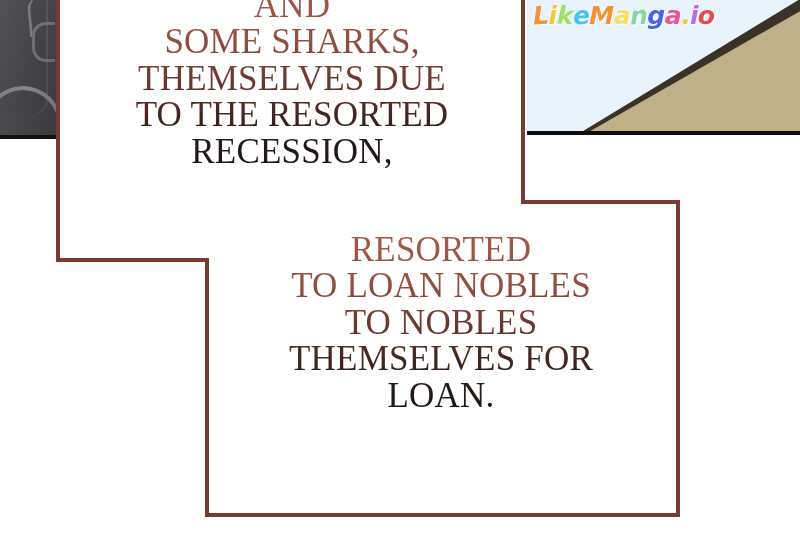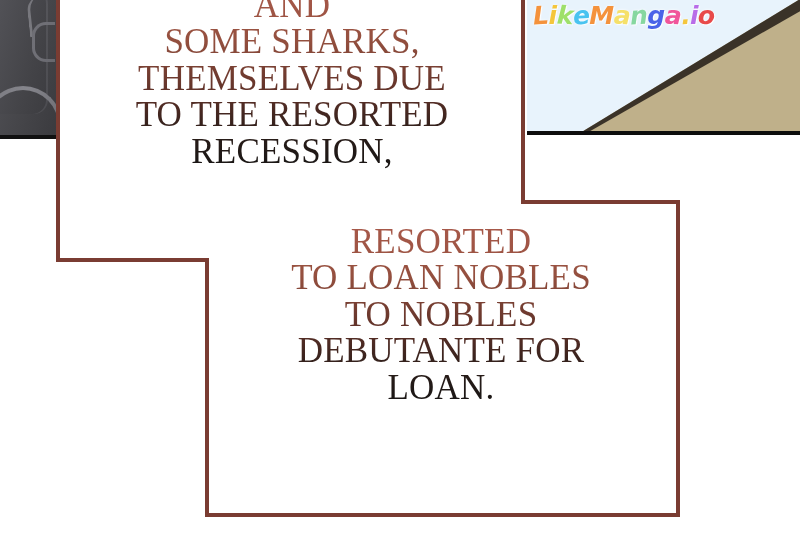--- a/index.html
+++ b/index.html
@@ -145,21 +145,21 @@
   }
 
   #narration-top {
     left: 62px;
     top: -12px;
     width: 460px;
     font-size: 35px;
   }
   #narration-bottom {
     left: 211px;
-    top: 224px;
+    top: 232px;
     width: 460px;
     font-size: 35px;
   }
 
   
   .ink-grad {
     background: linear-gradient(180deg, #a8594a 0%, #95503f 28%, #5e3128 58%, #2a1d19 80%, #171514 100%);
     -webkit-background-clip: text;
     background-clip: text;
     color: transparent;
@@ -210,15 +210,15 @@
   <div class="panel-line hline" style="left:56px; top:258px; width:153px;"></div>
   <div class="panel-line vline" style="left:521px; top:-4px; height:208px;"></div>
   <div class="panel-line hline" style="left:521px; top:200px; width:159px;"></div>
 
   <div class="panel-line vline" style="left:205px; top:258px; height:259px;"></div>
   <div class="panel-line vline" style="left:676px; top:200px; height:317px;"></div>
   <div class="panel-line hline" style="left:205px; top:513px; width:475px;"></div>
 
   <div class="narration ink-grad" id="narration-top"><span class="ln">AND</span><span class="ln">SOME SHARKS,</span><span class="ln">THEMSELVES DUE</span><span class="ln">TO THE RESORTED</span><span class="ln">RECESSION,</span></div>
 
-  <div class="narration ink-grad" id="narration-bottom"><span class="ln">RESORTED</span><span class="ln">TO LOAN NOBLES</span><span class="ln">TO NOBLES</span><span class="ln">DEBUTANTE FOR</span><span class="ln">LOAN.</span></div>
+  <div class="narration ink-grad" id="narration-bottom"><span class="ln">RESORTED</span><span class="ln">TO LOAN NOBLES</span><span class="ln">TO NOBLES</span><span class="ln">THEMSELVES FOR</span><span class="ln">LOAN.</span></div>
 
 </div>
 
 </body></html>

